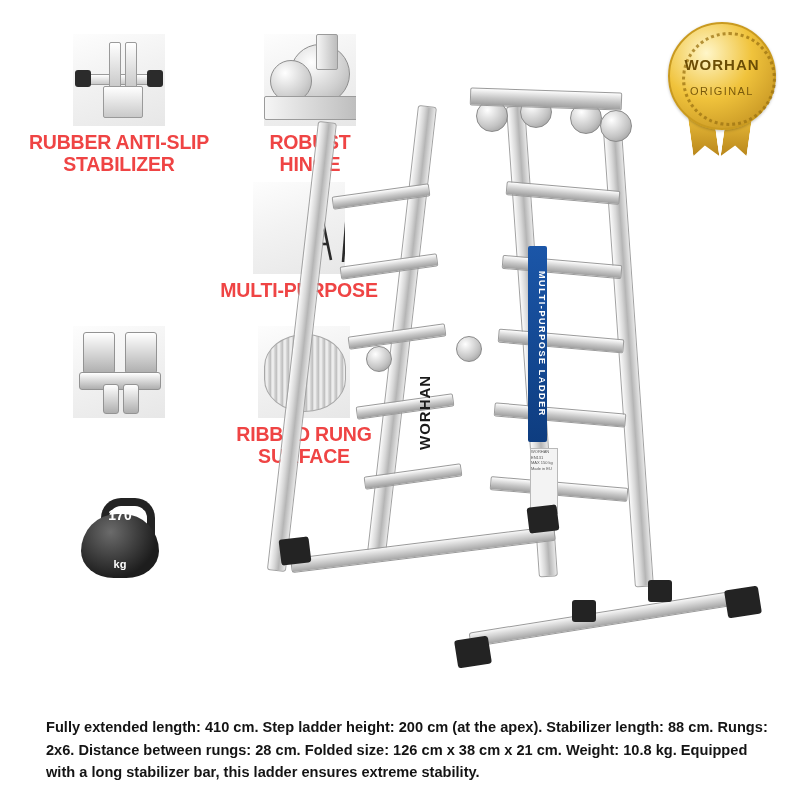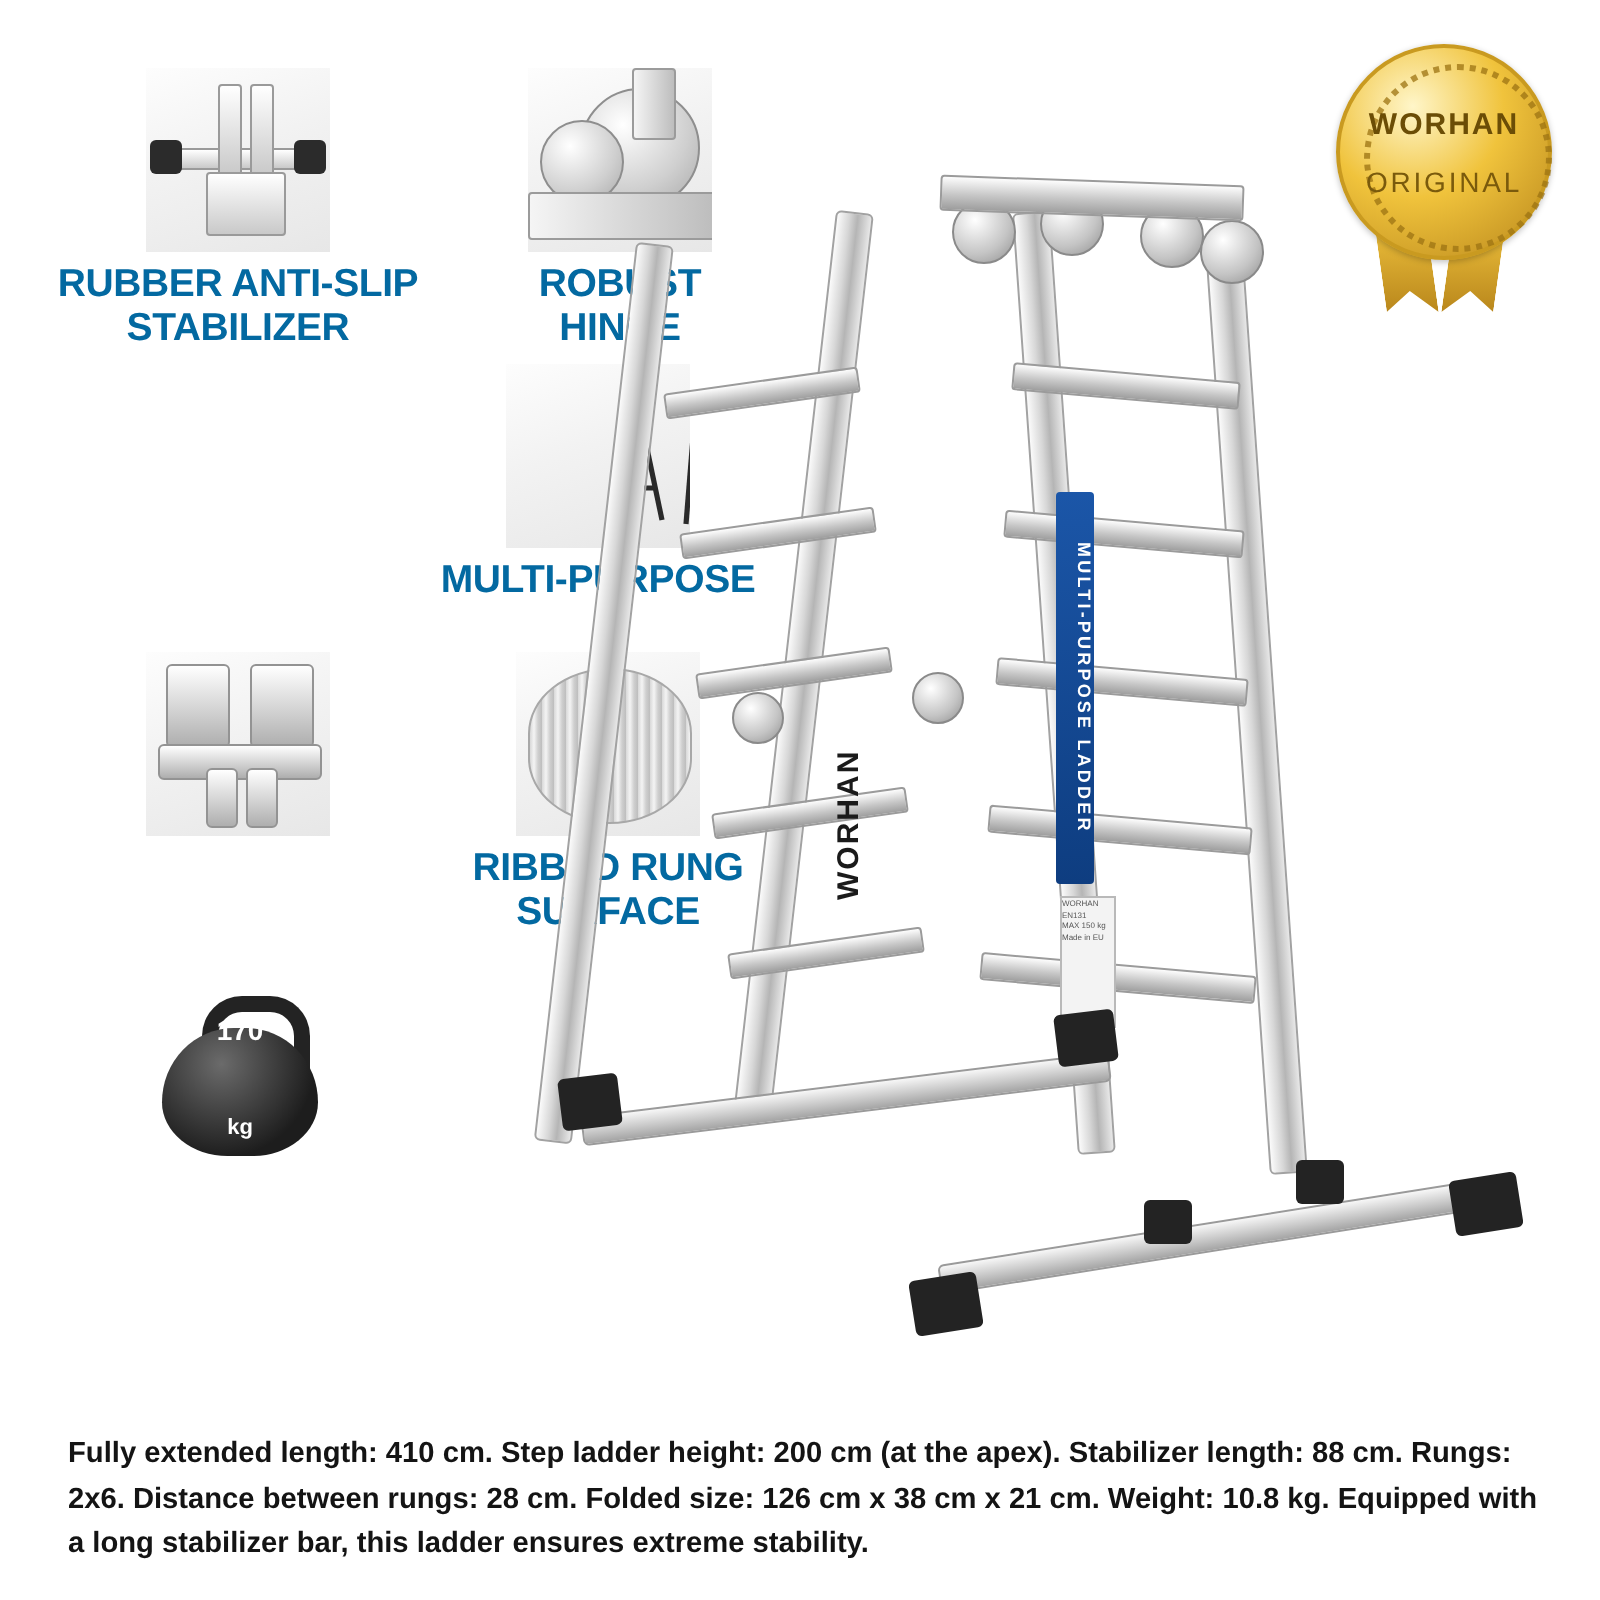--- a/index.html
+++ b/index.html
@@ -41,21 +41,21 @@
     height: 92px;
     margin: 0 auto 6px auto;
     position: relative;
     overflow: hidden;
   }
   .feature .caption {
     font-size: 19.5px;
     font-weight: bold;
     line-height: 1.12;
     letter-spacing: -0.2px;
-    color: #0369a1;
+    color: #ef4444;
     text-transform: uppercase;
     white-space: pre-line;
   }
 
   
   .f-stabilizer { left: 8px;  top: 0px;   width: 222px; }
   .f-hinge      { left: 222px; top: 0px;  width: 176px; }
   .f-easy       { left: 8px;  top: 148px; width: 222px; }
   .f-multi      { left: 200px; top: 148px; width: 198px; }
   .f-jshape     { left: 8px;  top: 292px; width: 222px; }
@@ -216,21 +216,21 @@
     opacity: .75;
   }
   .seal .brand {
     font-size: 15px;
     font-weight: bold;
     letter-spacing: 1px;
     color: #6b4d06;
     z-index: 2;
   }
   .seal .sub {
-    font-size: 14px;
+    font-size: 11px;
     letter-spacing: 1.4px;
     color: #7a5a0c;
     z-index: 2;
     margin-top: 12px;
   }
   .seal .ribbon-l, .seal .ribbon-r {
     position: absolute;
     top: 86px;
     width: 26px; height: 48px;
     background: linear-gradient(180deg, #f3c63f, #b9871c);
@@ -304,21 +304,21 @@
     border: 1px solid #b9b9b9;
     font-size: 4px;
     color: #555;
     overflow: hidden;
     line-height: 1.4;
   }
 
   
   .spec {
     position: absolute;
-    left: 4px;
+    left: 16px;
     right: 0;
     bottom: 16px;
     padding: 0 30px;
     font-size: 14.6px;
     font-weight: bold;
     line-height: 1.55;
     color: #141414;
   }
 </style>
 </head>

